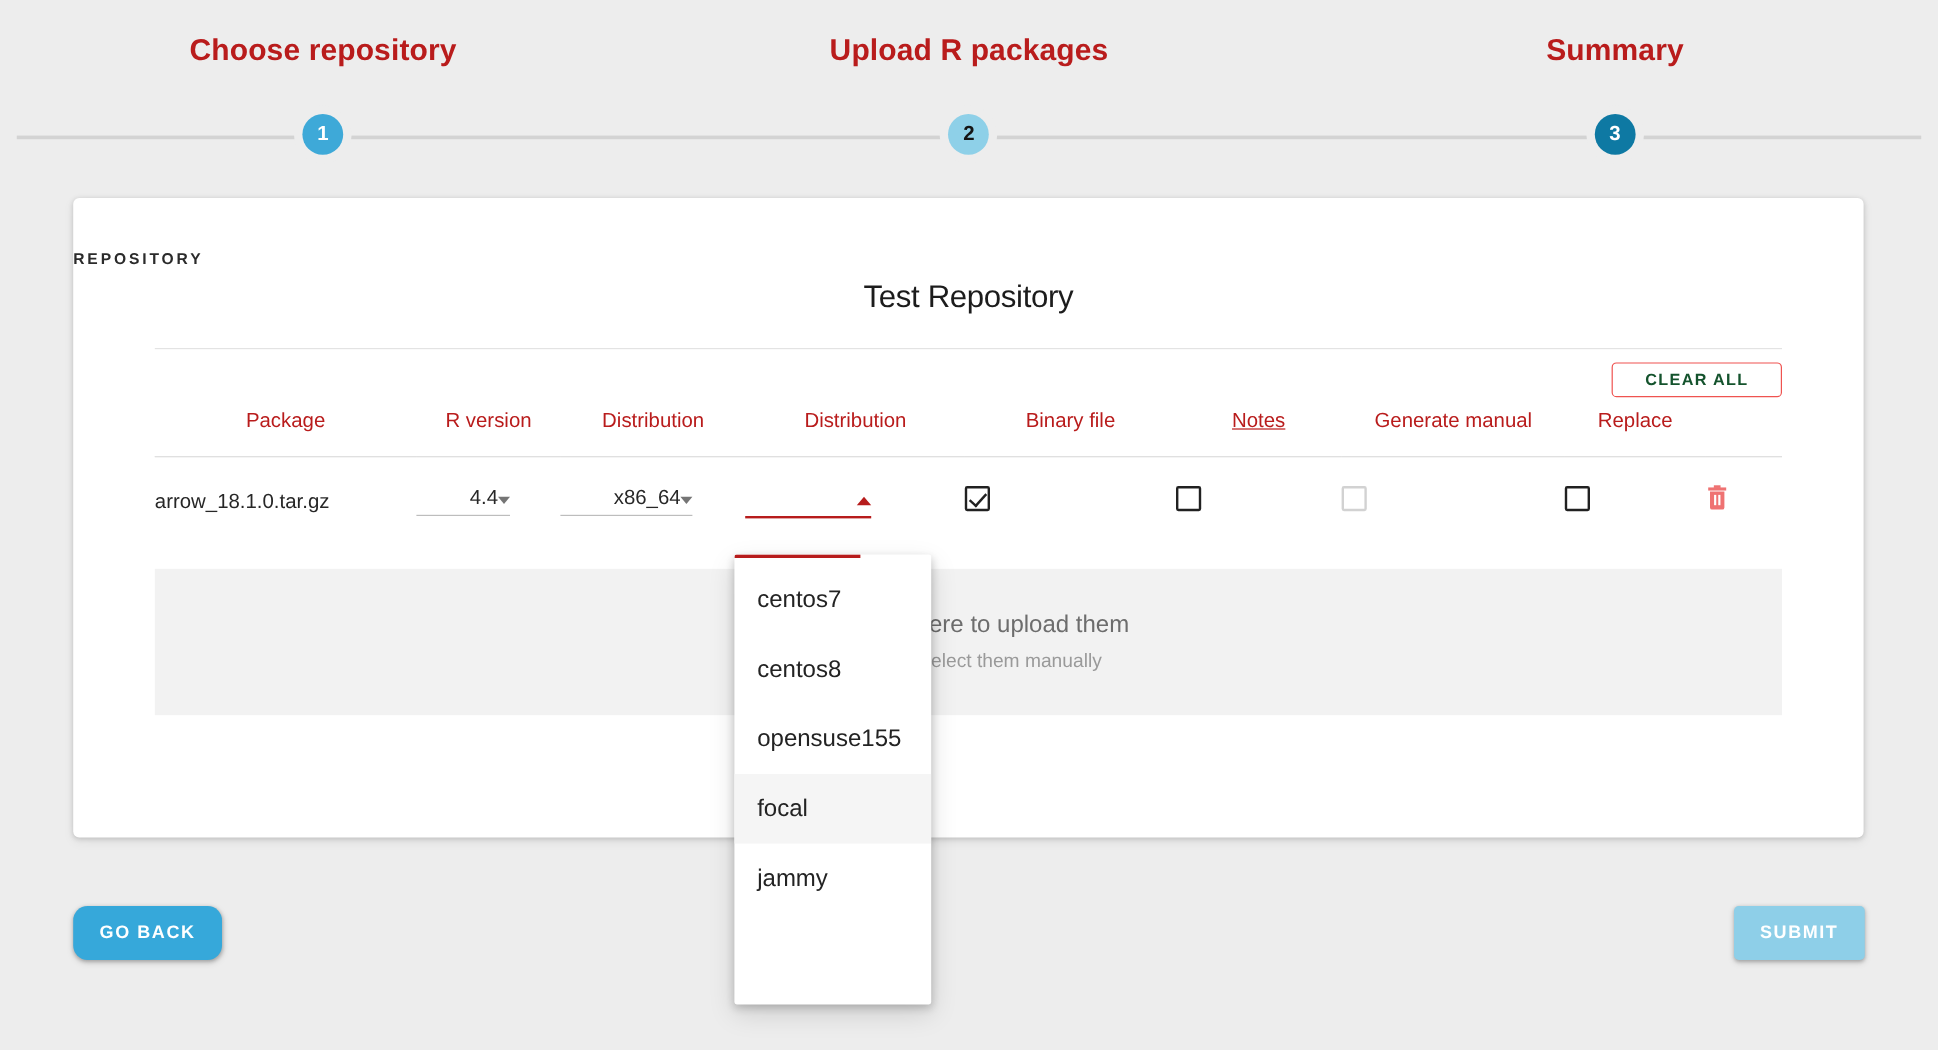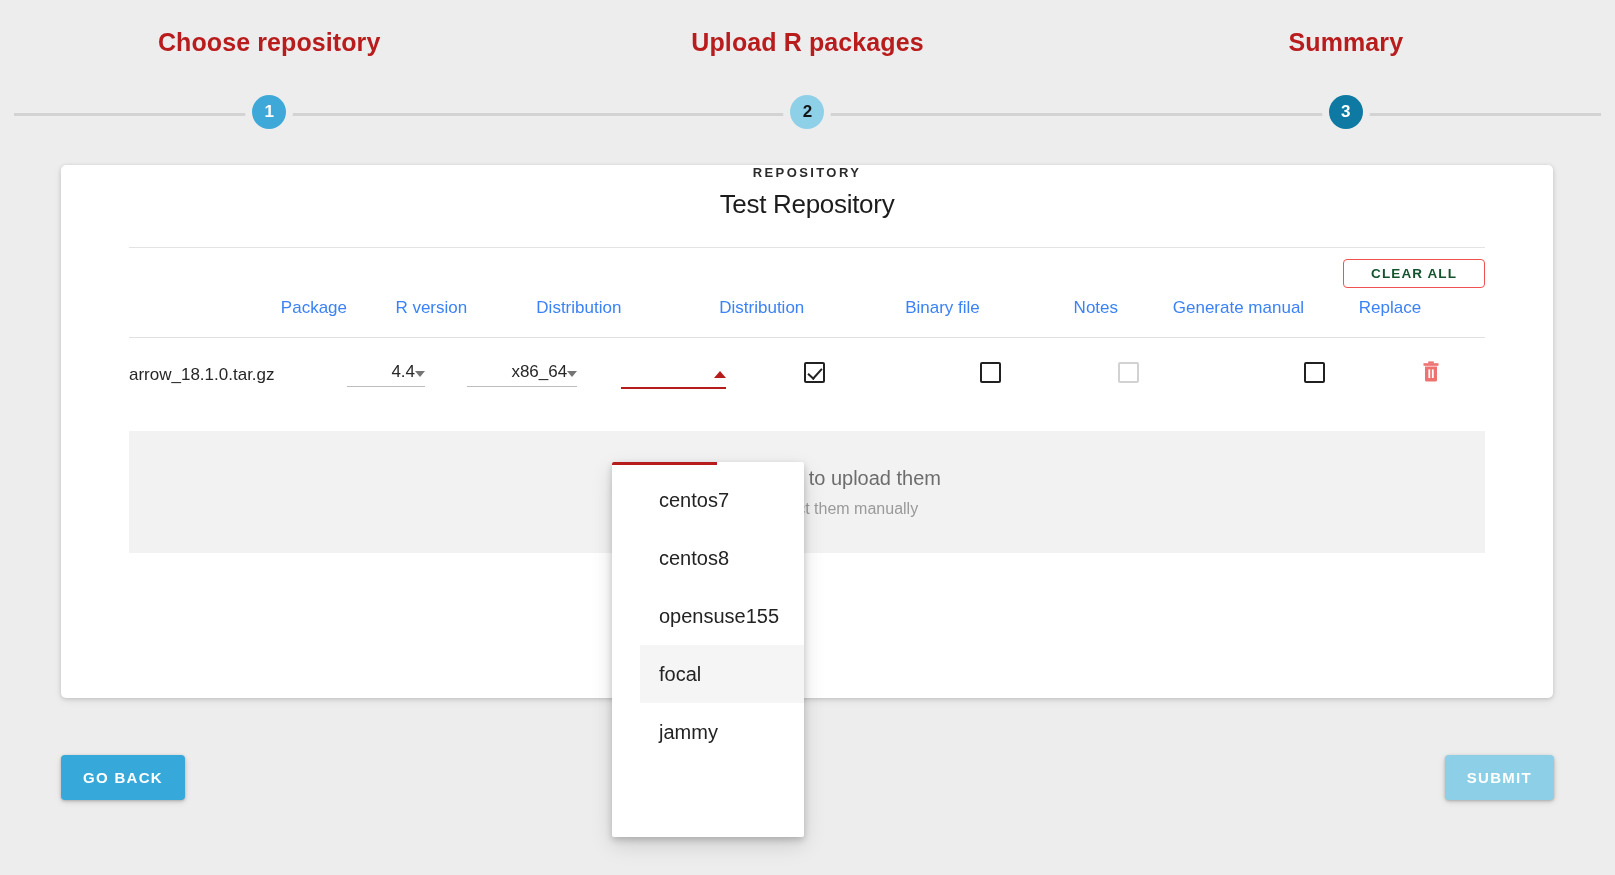--- a/index.html
+++ b/index.html
@@ -81,25 +81,26 @@
     left: 61px;
     top: 165px;
     width: 1492px;
     height: 533px;
     background: #ffffff;
     border-radius: 5px;
     box-shadow: 0 1px 4px rgba(0,0,0,0.16), 0 3px 10px rgba(0,0,0,0.06);
     box-sizing: border-box;
   }
   .repo-eyebrow {
-    text-align: center;
+    text-align: left;
     font-size: 13px;
     font-weight: bold;
     letter-spacing: 2.4px;
     color: #2b2b2b;
+    margin-top: 43px;
   }
   .repo-title {
     text-align: center;
     font-size: 26px;
     font-weight: normal;
     color: #1c1c1c;
     margin-top: 9px;
     letter-spacing: -0.3px;
   }
   .card-divider {
@@ -128,24 +129,24 @@
   }
 
   
   .pkg-table {
     margin: 10px 68px 0 68px;
     border-collapse: collapse;
     width: calc(100% - 136px);
     table-layout: fixed;
   }
   .pkg-table th {
-    text-align: right;
+    text-align: center;
     font-size: 17px;
     font-weight: normal;
-    color: #3b82f6;
+    color: #b91c1c;
     padding: 0 0 19px 0;
     border-bottom: 1px solid #e0e0e0;
     vertical-align: bottom;
   }
   .pkg-table td {
     padding: 22px 0 24px 0;
     font-size: 17px;
     color: #272727;
     vertical-align: middle;
   }
@@ -217,21 +218,21 @@
     height: 12px;
     border: solid #212121;
     border-width: 0 2.4px 2.4px 0;
     transform: rotate(42deg);
   }
   .cbox.disabled {
     border-color: #d2d2d2;
     cursor: default;
   }
   .cell-pad-binary  { padding-left: 30px; }
-  .cell-pad-notes   { padding-left: 22px; }
+  .cell-pad-notes   { padding-left: 22px; text-decoration: underline; }
   .cell-pad-manual  { padding-left: 58px; }
   .cell-pad-replace { padding-left: 28px; }
 
   .trash-btn {
     background: none;
     border: none;
     padding: 0;
     cursor: pointer;
     line-height: 0;
   }
@@ -256,21 +257,20 @@
     position: absolute;
     left: 612px;
     top: 462px;
     width: 164px;
     height: 375px;
     background: #ffffff;
     box-shadow: 0 3px 7px rgba(0,0,0,0.20), 0 8px 22px rgba(0,0,0,0.13);
     border-radius: 2px;
     overflow: hidden;
     z-index: 40;
-    padding-left: 28px;
   }
   #dist-menu .menu-topline {
     position: absolute;
     left: 0; top: 0;
     width: 105px;
     height: 3px;
     background: #b71c1c;
   }
   .menu-list {
     padding-top: 9px;
@@ -300,21 +300,21 @@
     border-radius: 4px;
     color: #ffffff;
     font-family: "Liberation Sans", sans-serif;
     font-size: 15px;
     font-weight: bold;
     letter-spacing: 1.3px;
     padding: 14px 22px;
     cursor: pointer;
     box-shadow: 0 1px 3px rgba(0,0,0,0.22), 0 2px 6px rgba(0,0,0,0.12);
   }
-  .btn-back   { background: #36a8da; }
+  .btn-back   { background: #36a8da; border-radius: 12px; }
   .btn-submit { background: #8ecfe8; cursor: default; }
 </style>
 </head>
 <body>
 
 <div id="stepper">
   <div class="step-labels">
     <div class="step-label">Choose repository</div>
     <div class="step-label">Upload R packages</div>
     <div class="step-label">Summary</div>

